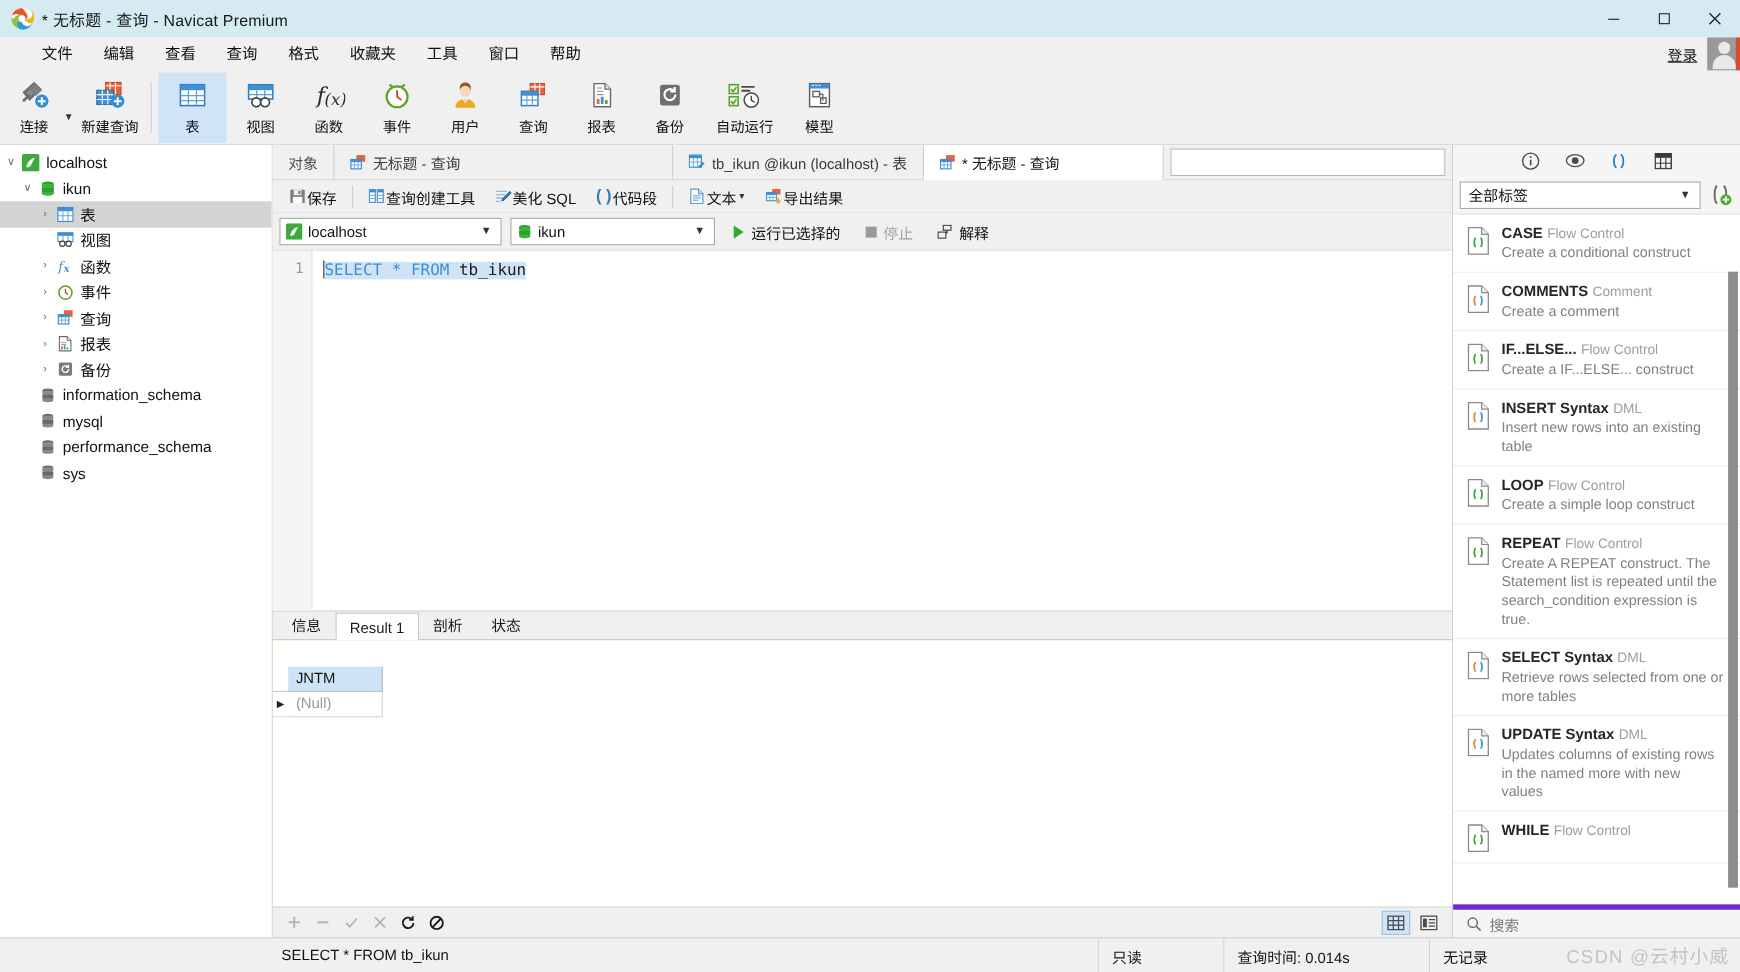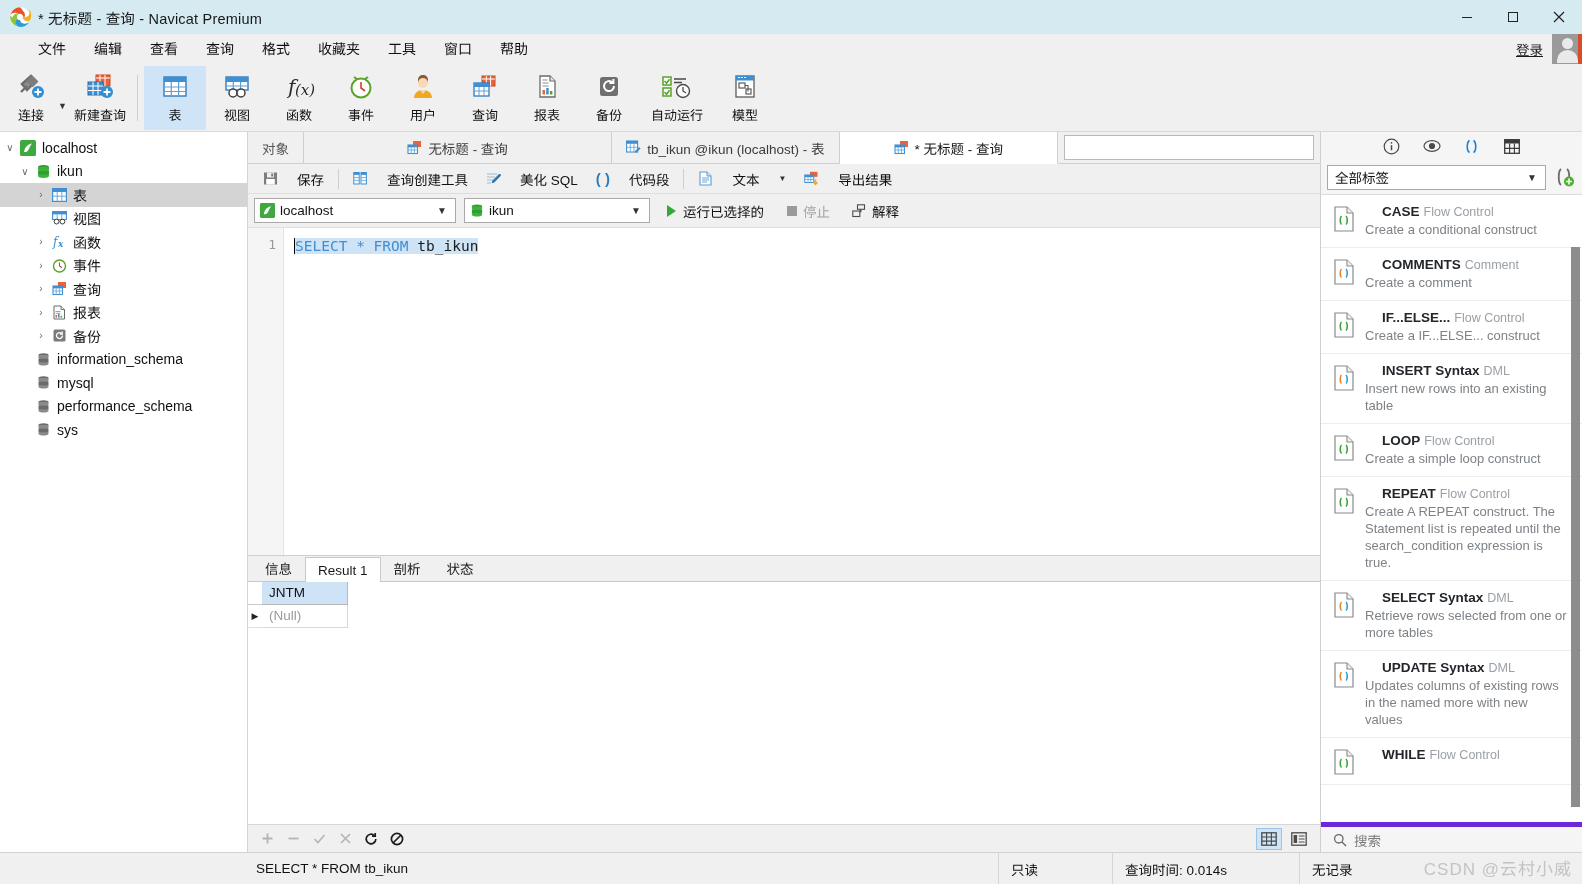--- a/index.html
+++ b/index.html
@@ -61,29 +61,29 @@
   .chev.closed::before { content: "\203A"; }
   .tree-ic { width: 20px; flex: 0 0 20px; display: flex; align-items: center; justify-content: center; }
   .tree-lbl { padding-left: 4px; }
 
   
   .maincol { flex: 1 1 auto; display: flex; flex-direction: column; min-width: 0; background: #fff; }
 
   .tabbar { height: 32px; flex: 0 0 32px; background: #f0f0f0; display: flex; align-items: stretch;
             border-bottom: 1px solid #d0d0d0; }
   .tab { display: flex; align-items: center; gap: 6px; padding: 0 14px; font-size: 13.5px;
-         color: #3b3b3b; border-right: 1px solid #cfcfcf; white-space: nowrap; justify-content: center; }
+         color: #3b3b3b; border-right: 1px solid #cfcfcf; white-space: nowrap; }
   .tab.obj { color: #555; border-right: 1px solid #cfcfcf; }
   .tab.active { background: #fff; color: #111; border-bottom: 1px solid #fff; margin-bottom: -1px; }
   .tab-filler { flex: 1 1 auto; display: flex; align-items: center; padding: 2px 6px 3px 6px; }
   .tab-filler .box { width: 250px; height: 25px; background: #fff; border: 1px solid #b9b9b9; }
 
   .qtoolbar { height: 30px; flex: 0 0 30px; background: #f0f0f0; display: flex; align-items: center;
               border-bottom: 1px solid #dedede; padding-left: 6px; gap: 0; }
-  .qbtn { display: flex; align-items: center; gap: 19px; padding: 0 9px; height: 26px; font-size: 13.5px;
+  .qbtn { display: flex; align-items: center; gap: 1px; padding: 0 9px; height: 26px; font-size: 13.5px;
           color: #101010; white-space: nowrap; }
   .qsep { width: 1px; height: 20px; background: #cfcfcf; margin: 0 5px; }
 
   .qbar2 { height: 34px; flex: 0 0 34px; background: #f0f0f0; display: flex; align-items: center;
            padding-left: 6px; gap: 8px; border-bottom: 1px solid #dedede; }
   .combo { height: 25px; background: #fff; border: 1px solid #a9a9a9; display: flex; align-items: center;
            padding: 0 4px 0 5px; font-size: 13.5px; color: #111; position: relative; }
   .combo .cv { flex: 1 1 auto; padding-left: 5px; white-space: nowrap; overflow: hidden; }
   .combo .cc { font-size: 10px; color: #333; padding: 0 4px; }
   .combo.conn { width: 202px; }
@@ -107,21 +107,21 @@
   .caret-line { display: inline-block; width: 1px; height: 16px; background: #000; vertical-align: -3px; }
 
   
   .results { height: 296px; flex: 0 0 296px; display: flex; flex-direction: column; background: #84cc16; }
   .restabs { height: 26px; flex: 0 0 26px; background: #f0f0f0; display: flex; align-items: flex-end;
              border-bottom: 1px solid #c8c8c8; padding-left: 4px; }
   .rtab { padding: 0 12px; height: 25px; line-height: 25px; font-size: 13.5px; color: #1a1a1a;
           border: 1px solid transparent; border-bottom: none; }
   .rtab.active { background: #fff; border-color: #c8c8c8; position: relative; top: 1px; }
   .grid { flex: 1 1 auto; overflow: hidden; background: #fff; position: relative; }
-  .ghead { display: flex; height: 23px; }
+  .ghead { display: flex; height: 23px; margin-top: 24px; }
   .ghead .corner { width: 14px; flex: 0 0 14px; background: #fff; border-bottom: 1px solid #c9c9c9; }
   .gh-cell { width: 86px; background: #cfe3f7; border-right: 1px solid #b8b8b8;
              border-bottom: 1px solid #b8b8b8; font-size: 13.5px; padding: 3px 0 0 7px; color: #111; }
   .grow { display: flex; height: 23px; }
   .grow .rowmark { width: 14px; flex: 0 0 14px; display: flex; align-items: center; justify-content: center;
                    font-size: 9px; color: #222; border-bottom: 1px solid #e0e0e0; }
   .gr-cell { width: 86px; background: #fff; border-right: 1px solid #d8d8d8; border-bottom: 1px solid #d8d8d8;
              font-size: 13.5px; padding: 3px 0 0 7px; color: #9a9a9a; }
   .gridbar { height: 28px; flex: 0 0 28px; background: #f0f0f0; border-top: 1px solid #d6d6d6;
              display: flex; align-items: center; padding: 0 8px; gap: 4px; }
@@ -141,21 +141,21 @@
            font-size: 14px; color: #444; }
   .rp-ic.act { color: #1f6fc4; }
   .rp-filter { height: 34px; flex: 0 0 34px; display: flex; align-items: center; gap: 6px;
                padding: 0 6px; background: #f5f5f5; }
   .rp-filter .combo { flex: 1 1 auto; height: 25px; }
   .snip-list { flex: 1 1 auto; background: #fff; overflow: hidden; position: relative;
                border-top: 1px solid #dcdcdc; }
   .snip { display: flex; gap: 10px; padding: 9px 14px 9px 12px; border-bottom: 1px solid #ededed; }
   .snip-ic { width: 22px; flex: 0 0 22px; padding-top: 2px; }
   .snip-body { flex: 1 1 auto; min-width: 0; }
-  .snip-title { font-size: 13.5px; font-weight: bold; color: #23272b; margin-left: 17px; }
+  .snip-title { font-size: 13.5px; font-weight: bold; color: #23272b; }
   .snip-cat { font-size: 12.5px; font-weight: normal; color: #9aa0a6; padding-left: 4px; }
   .snip-desc { font-size: 13px; color: #7d8287; line-height: 17px; padding-top: 2px; }
   .rp-scroll { position: absolute; right: 2px; top: 52px; width: 9px; height: 560px;
                background: #8d8d8d; }
   .rp-search { height: 30px; flex: 0 0 30px; background: #f5f5f5; border-top: 5px solid #6d28d9;
                display: flex; align-items: center; padding-left: 12px; gap: 7px; }
   .rp-search .txt { font-size: 13.5px; color: #7a7a7a; }
 
   
   .statusbar { height: 32px; flex: 0 0 32px; background: #f0f0f0; border-top: 1px solid #d2d2d2;

